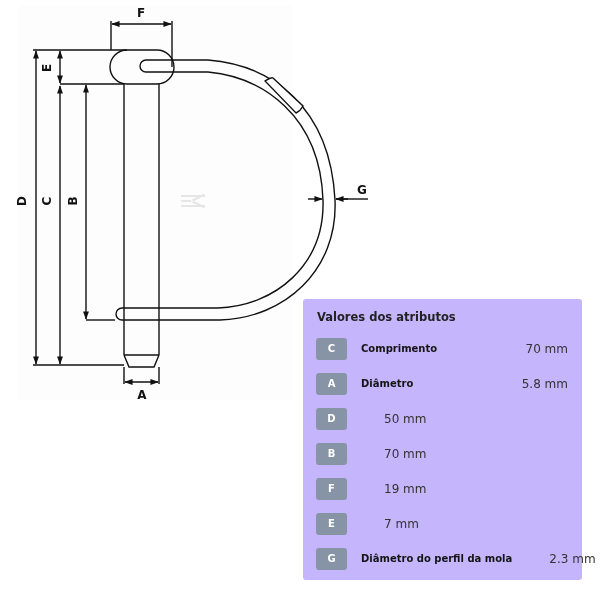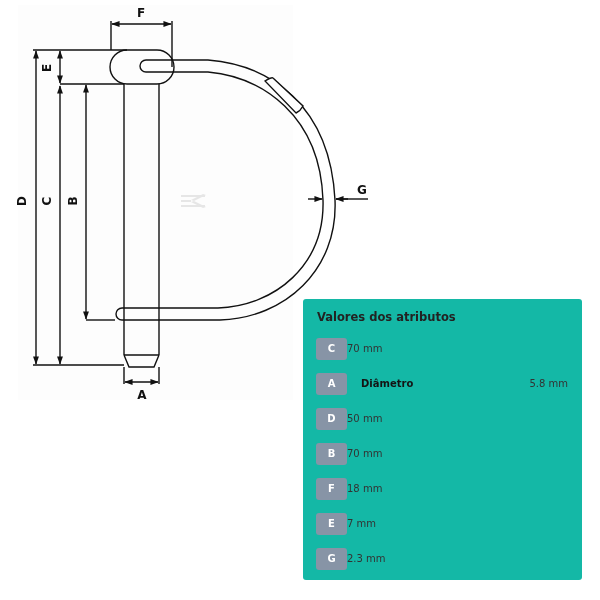--- a/index.html
+++ b/index.html
@@ -37,21 +37,21 @@
       font-size: 12px;
       font-weight: bold;
       fill: #111111;
     }
     .panel {
       position: absolute;
       left: 303px;
       top: 299px;
       width: 279px;
       height: 281px;
-      background: #14b8a6;
+      background: #c4b5fd;
       border-radius: 3px;
       box-sizing: border-box;
       padding: 8px 13px 0 13px;
     }
     .panel-title {
       font-family: "DejaVu Sans", sans-serif;
       font-size: 11.5px;
       font-weight: bold;
       color: #222222;
       height: 20px;
@@ -82,24 +82,25 @@
       margin-left: 14px;
       font-family: "DejaVu Sans", sans-serif;
       font-size: 10px;
       font-weight: bold;
       color: #141414;
       flex: 1 1 auto;
       white-space: nowrap;
     }
     .attr-value {
       font-family: "DejaVu Sans", sans-serif;
-      font-size: 10px;
+      font-size: 12px;
       color: #333333;
       white-space: nowrap;
       margin-right: 1px;
+      margin-left: 37px;
     }
   </style>
 </head>
 <body>
 
 <div class="canvas">
   <div class="drawing-area"></div>
 
   <svg class="drawing" viewBox="0 0 600 600">
     <defs>
@@ -169,41 +170,43 @@
     <text class="dim-label" transform="translate(51,201) rotate(-90)" text-anchor="middle">C</text>
     <text class="dim-label" transform="translate(77,201) rotate(-90)" text-anchor="middle">B</text>
     <text class="dim-label" transform="translate(51,68) rotate(-90)" text-anchor="middle">E</text>
   </svg>
 
   <div class="panel">
     <div class="panel-title">Valores dos atributos</div>
 
     <div class="row">
       <div class="badge">C</div>
+      <div class="attr-name">Comprimento</div>
       <div class="attr-value">70 mm</div>
     </div>
     <div class="row">
       <div class="badge">A</div>
       <div class="attr-name">Diâmetro</div>
       <div class="attr-value">5.8 mm</div>
     </div>
     <div class="row">
       <div class="badge">D</div>
       <div class="attr-value">50 mm</div>
     </div>
     <div class="row">
       <div class="badge">B</div>
       <div class="attr-value">70 mm</div>
     </div>
     <div class="row">
       <div class="badge">F</div>
-      <div class="attr-value">18 mm</div>
+      <div class="attr-value">19 mm</div>
     </div>
     <div class="row">
       <div class="badge">E</div>
       <div class="attr-value">7 mm</div>
     </div>
     <div class="row">
       <div class="badge">G</div>
+      <div class="attr-name">Diâmetro do perfil da mola</div>
       <div class="attr-value">2.3 mm</div>
     </div>
   </div>
 </div>
 
 </body></html>

